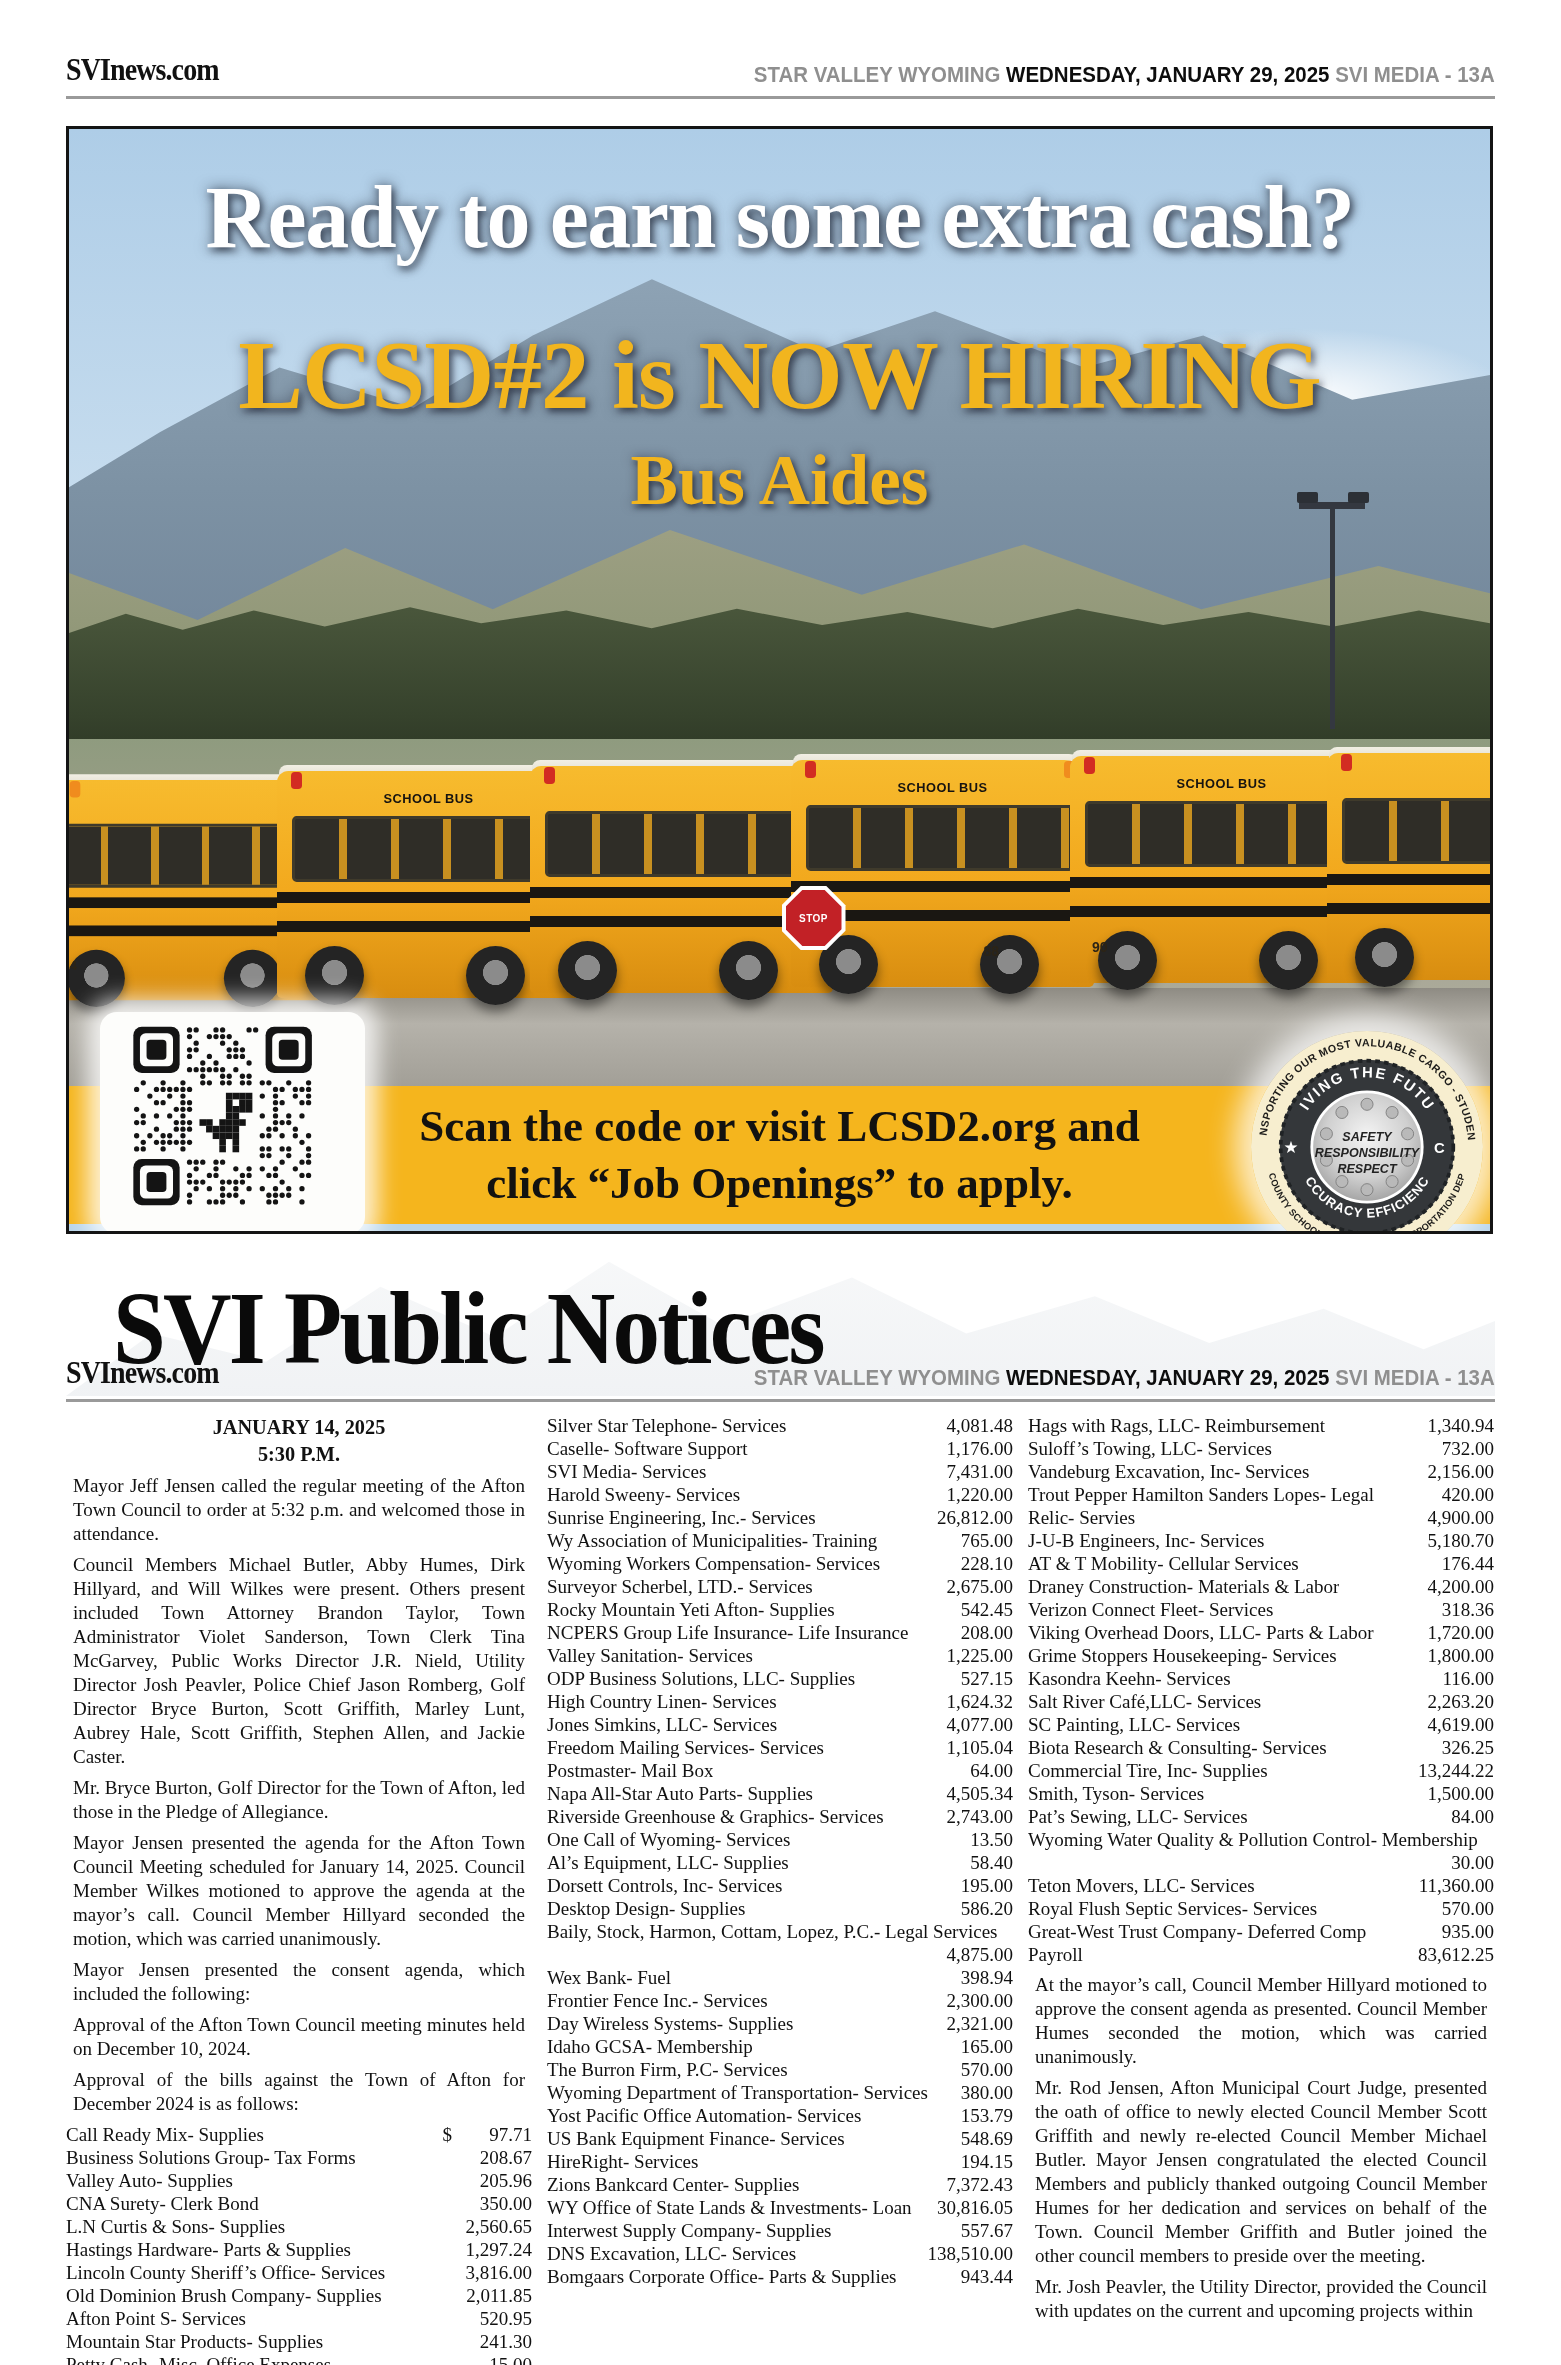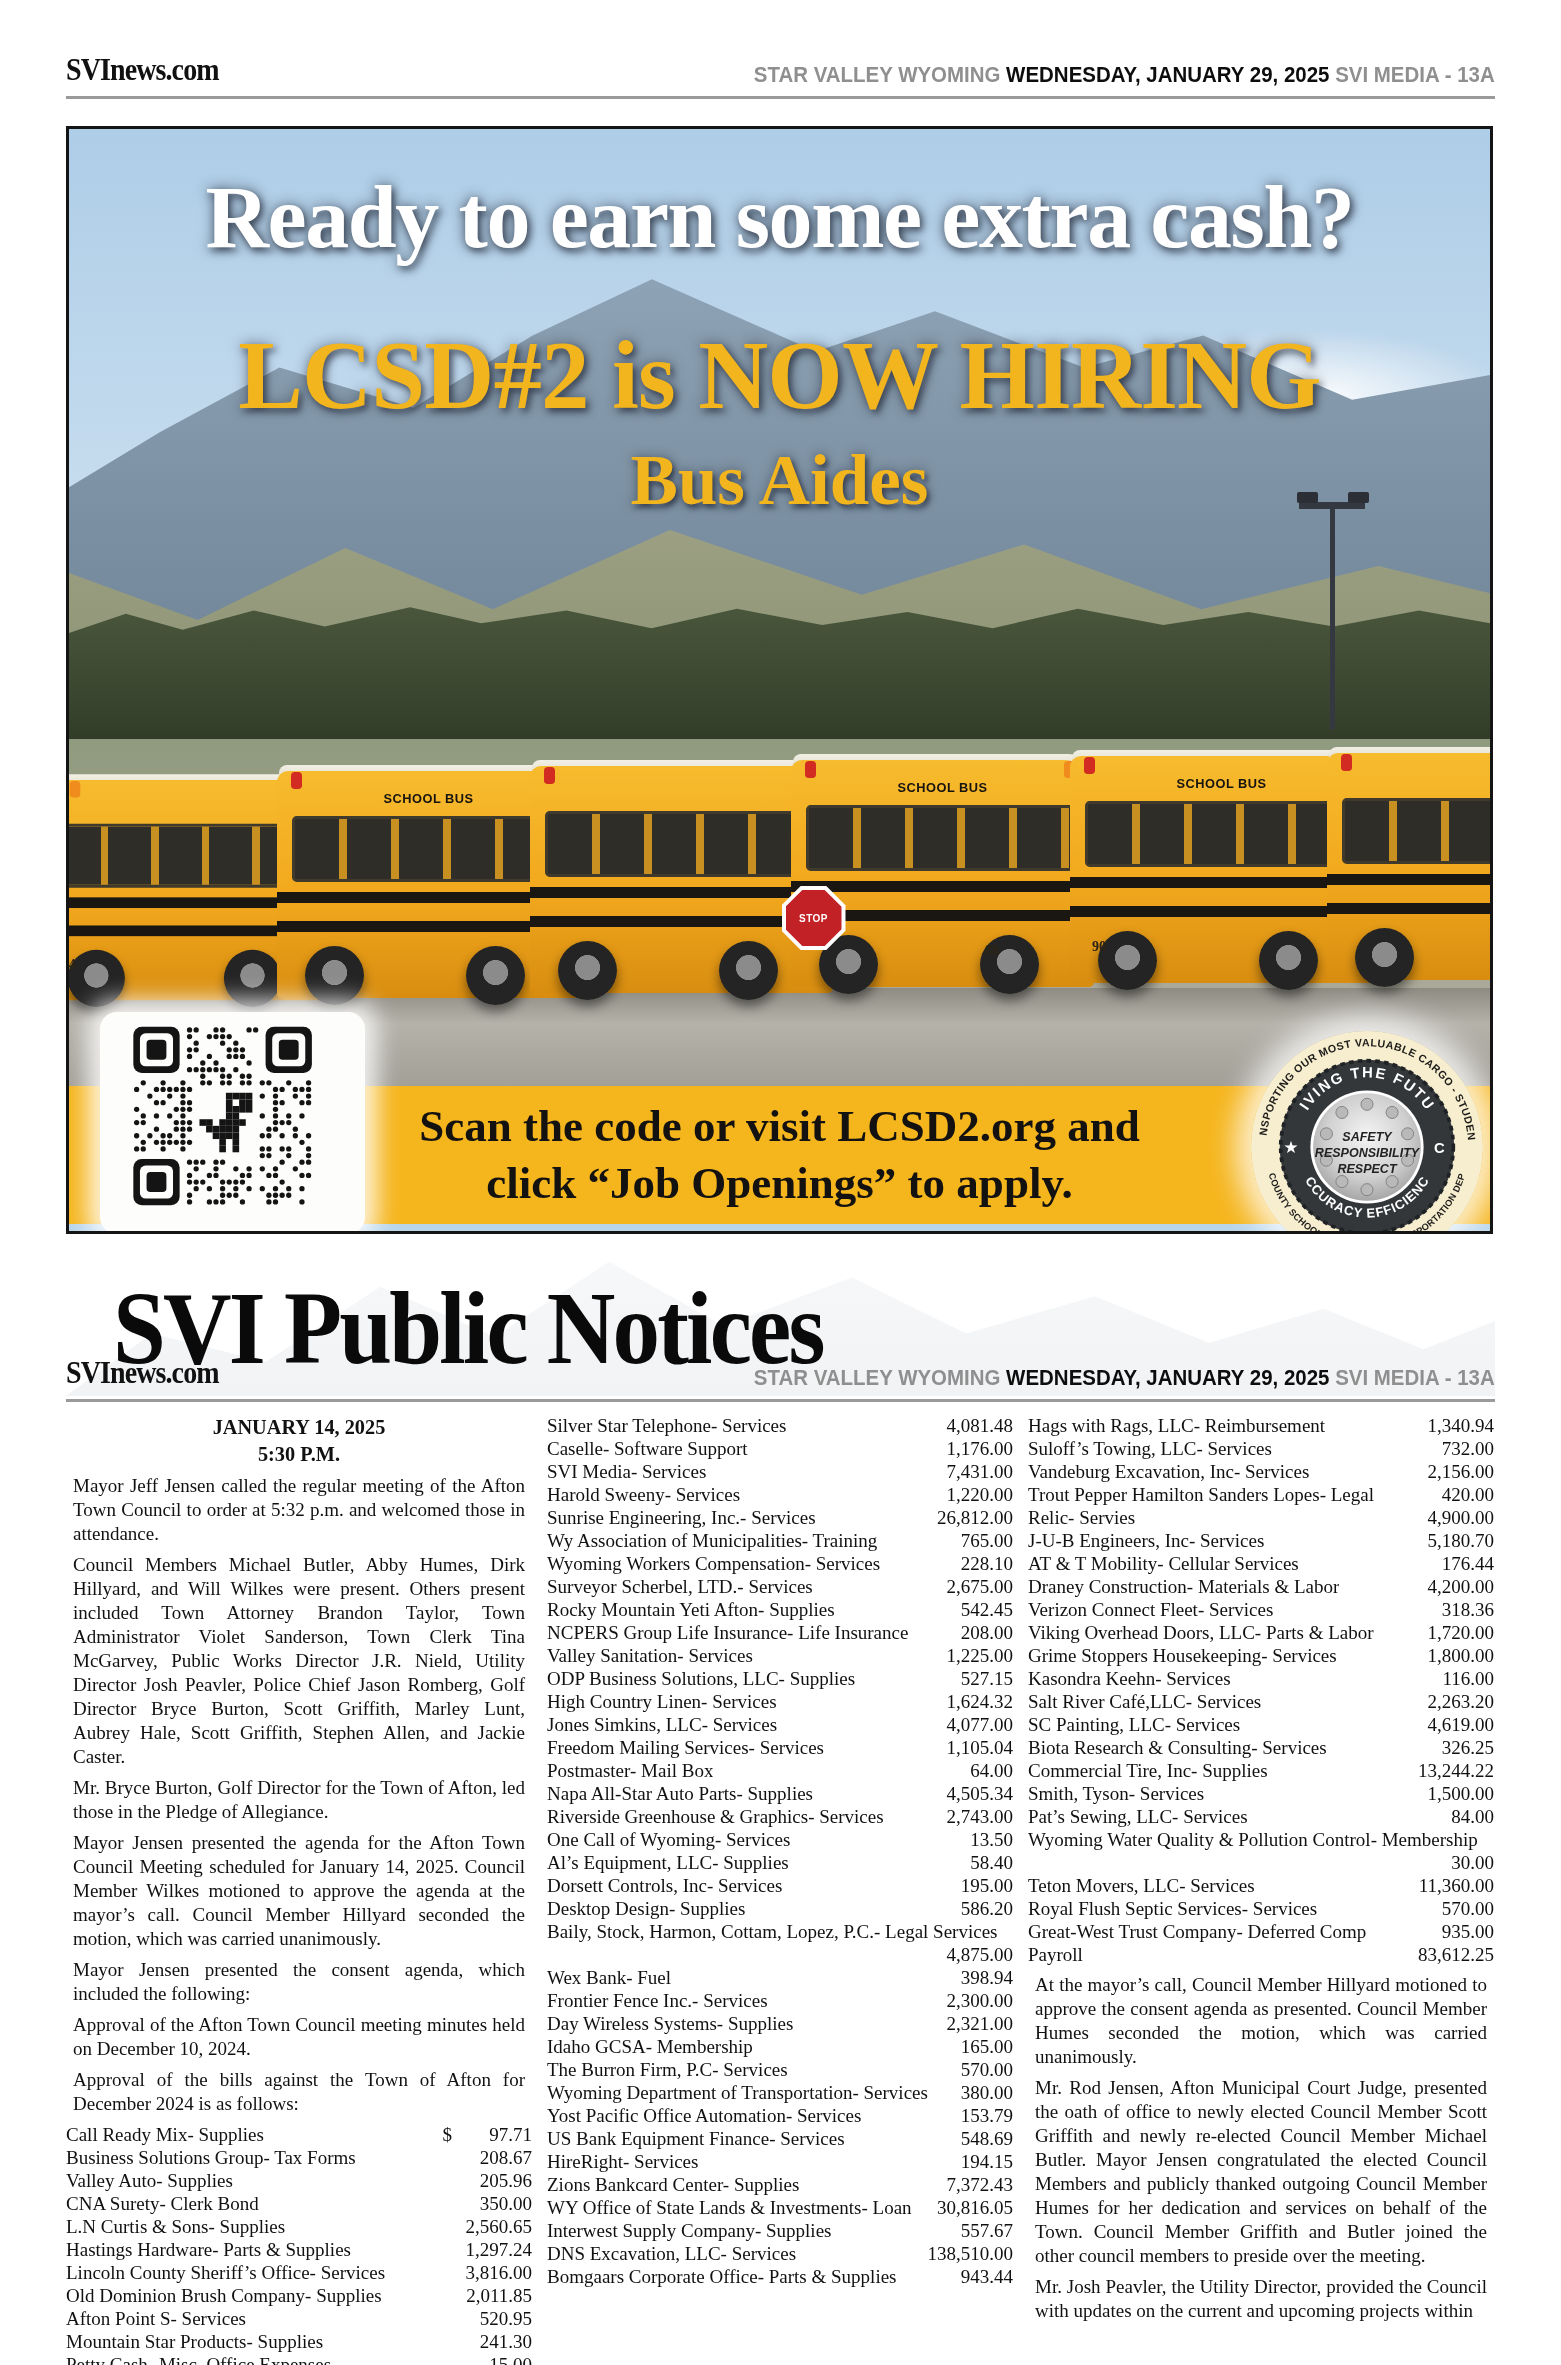--- a/index.html
+++ b/index.html
@@ -76,21 +76,21 @@
        background:radial-gradient(circle at 50% 45%,#8b8b8b 0 12.3px,#242424 12.8px 100%);
        box-shadow:0 6.6px 10.4px rgba(0,0,0,.45);}
   .bus .w1{left:28px;} .bus .w2{right:55px;}
   .bus .stop{position:absolute;left:-9.5px;top:159px;width:64px;height:64px;background:#fff;
        clip-path:polygon(30% 0,70% 0,100% 30%,100% 70%,70% 100%,30% 100%,0 70%,0 30%);z-index:5;
        display:flex;align-items:center;justify-content:center;}
   .bus .stop-in{width:56px;height:56px;background:#c22126;
        clip-path:polygon(30% 0,70% 0,100% 30%,100% 70%,70% 100%,30% 100%,0 70%,0 30%);
        display:flex;align-items:center;justify-content:center;color:#fff;
        font-family:"Liberation Sans",sans-serif;font-weight:bold;font-size:10px;letter-spacing:0.5px;}
-  .bus .num{position:absolute;bottom:33px;left:22px;font-family:Liberation Serif, serif;
+  .bus .num{position:absolute;bottom:33px;left:22px;font-family:Liberation Sans, sans-serif;
        font-weight:bold;font-size:14px;color:#2c2416;}
 
   
   .banner{position:absolute;left:0;right:0;top:957px;height:138px;background:var(--banner);z-index:25;
           display:flex;flex-direction:column;justify-content:center;align-items:center;gap:12.3px;text-align:center;}
   .banner .bl{font-size:45px;font-weight:bold;color:#131210;line-height:1;white-space:nowrap;}
 
   
   .qr-card{position:absolute;left:31px;top:883px;width:265px;height:222px;background:#fdfdfb;
            border-radius:17px;z-index:30;box-shadow:0 0 22px 12.3px rgba(255,255,255,.8);

